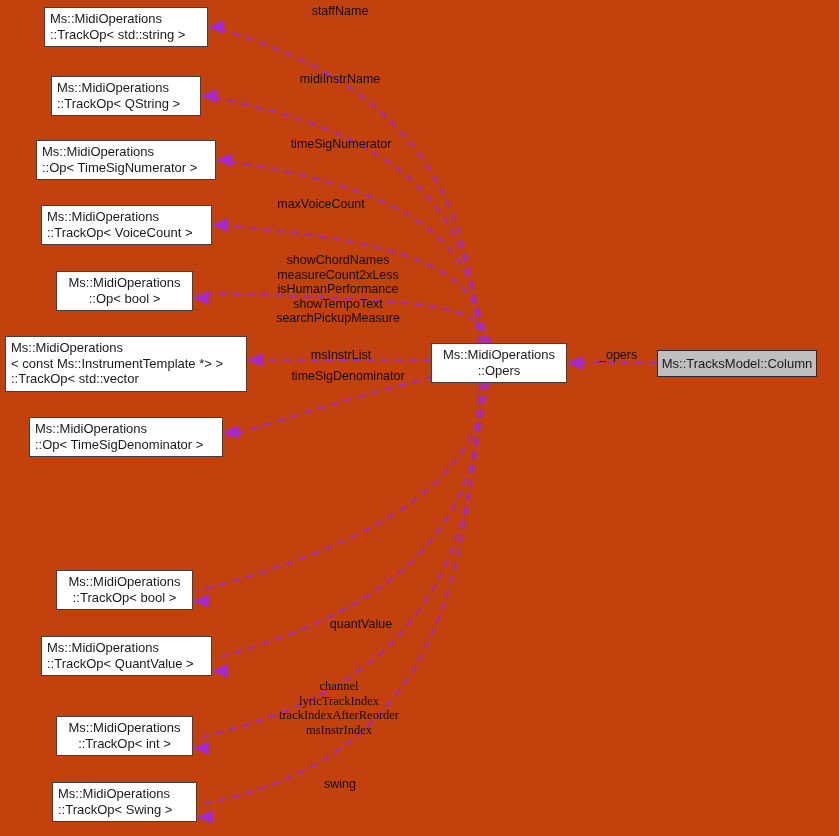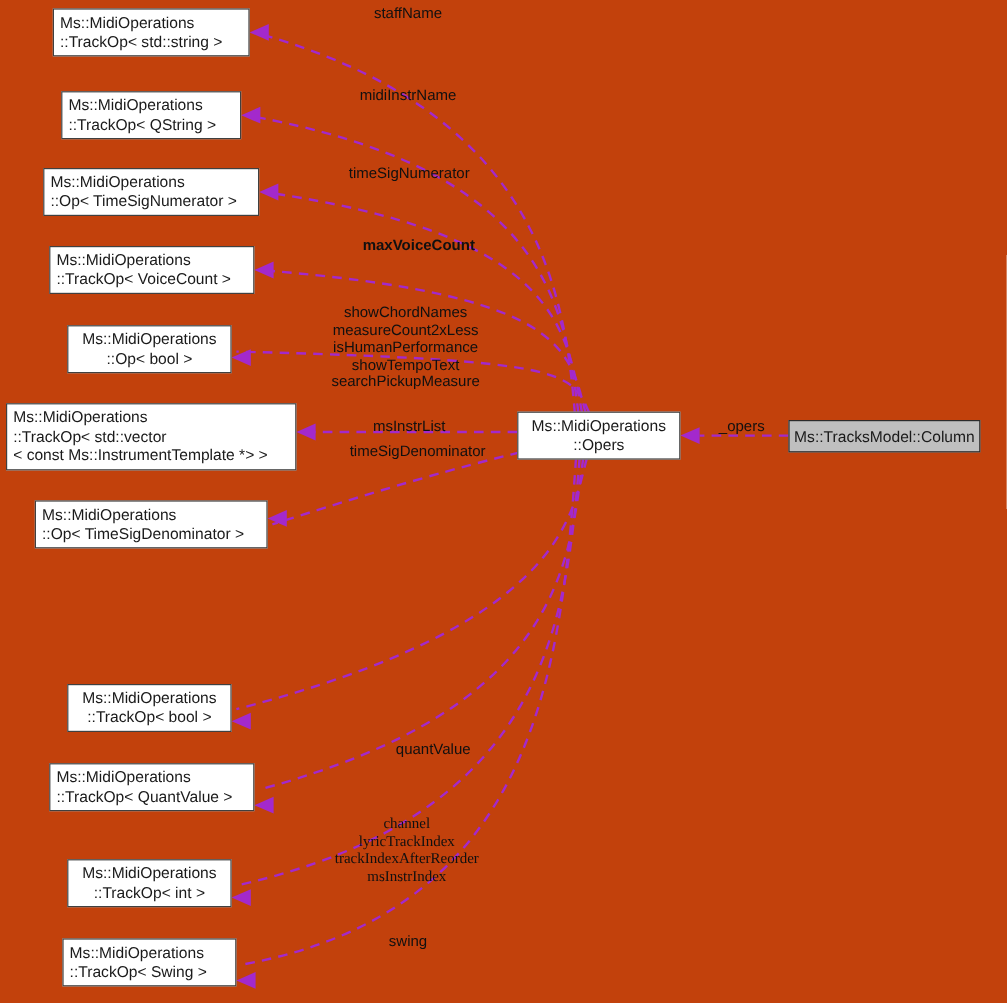--- a/index.html
+++ b/index.html
@@ -87,32 +87,32 @@
       <polygon points="212,671 228,664 228,678" fill="#a329cc"></polygon>
       <polygon points="193,748 209,741 209,755" fill="#a329cc"></polygon>
       <polygon points="197,817 213,810 213,824" fill="#a329cc"></polygon>
       <polygon points="567,363 583,356 583,370" fill="#a329cc"></polygon>
     </svg>
 <div class="uml-node left-text" style="left: 44px; top: 7px; width: 164px; height: 40px;"><span class="node-line">Ms::MidiOperations</span><span class="node-line">::TrackOp&lt; std::string &gt;</span></div>
     <div class="uml-node left-text" style="left: 51px; top: 76px; width: 150px; height: 40px;"><span class="node-line">Ms::MidiOperations</span><span class="node-line">::TrackOp&lt; QString &gt;</span></div>
     <div class="uml-node left-text" style="left: 36px; top: 140px; width: 180px; height: 40px;"><span class="node-line">Ms::MidiOperations</span><span class="node-line">::Op&lt; TimeSigNumerator &gt;</span></div>
     <div class="uml-node left-text" style="left: 41px; top: 205px; width: 171px; height: 40px;"><span class="node-line">Ms::MidiOperations</span><span class="node-line">::TrackOp&lt; VoiceCount &gt;</span></div>
     <div class="uml-node center-text" style="left: 56px; top: 271px; width: 137px; height: 40px;"><span class="node-line">Ms::MidiOperations</span><span class="node-line">::Op&lt; bool &gt;</span></div>
-    <div class="uml-node left-text" style="left: 5px; top: 336px; width: 242px; height: 56px;"><span class="node-line">Ms::MidiOperations</span><span class="node-line">::TrackOp&lt; std::vector</span><span class="node-line">&lt; const Ms::InstrumentTemplate *&gt; &gt;</span></div>
+    <div class="uml-node left-text" style="left: 5px; top: 336px; width: 242px; height: 56px;"><span class="node-line">Ms::MidiOperations</span><span class="node-line">&lt; const Ms::InstrumentTemplate *&gt; &gt;</span><span class="node-line">::TrackOp&lt; std::vector</span></div>
     <div class="uml-node left-text" style="left: 29px; top: 417px; width: 194px; height: 40px;"><span class="node-line">Ms::MidiOperations</span><span class="node-line">::Op&lt; TimeSigDenominator &gt;</span></div>
     <div class="uml-node center-text" style="left: 56px; top: 570px; width: 137px; height: 40px;"><span class="node-line">Ms::MidiOperations</span><span class="node-line">::TrackOp&lt; bool &gt;</span></div>
     <div class="uml-node left-text" style="left: 41px; top: 636px; width: 171px; height: 40px;"><span class="node-line">Ms::MidiOperations</span><span class="node-line">::TrackOp&lt; QuantValue &gt;</span></div>
     <div class="uml-node center-text" style="left: 56px; top: 716px; width: 137px; height: 40px;"><span class="node-line">Ms::MidiOperations</span><span class="node-line">::TrackOp&lt; int &gt;</span></div>
     <div class="uml-node left-text" style="left: 52px; top: 782px; width: 145px; height: 40px;"><span class="node-line">Ms::MidiOperations</span><span class="node-line">::TrackOp&lt; Swing &gt;</span></div>
     <div class="uml-node center-text" style="left: 431px; top: 343px; width: 136px; height: 40px;"><span class="node-line">Ms::MidiOperations</span><span class="node-line">::Opers</span></div>
     <div class="uml-node highlight" style="left: 657px; top: 350px; width: 160px; height: 27px; display: flex; align-items: center; justify-content: center;"><span class="node-line">Ms::TracksModel::Column</span></div>
     <div class="edge-label" style="left: 340px; top: 4px;">staffName</div>
     <div class="edge-label" style="left: 340px; top: 72px;">midiInstrName</div>
     <div class="edge-label" style="left: 341px; top: 137px;">timeSigNumerator</div>
-    <div class="edge-label" style="left: 349px; top: 197px; font-weight: bold;">maxVoiceCount</div>
+    <div class="edge-label" style="left: 321px; top: 197px;">maxVoiceCount</div>
     <div class="edge-label" style="left: 338px; top: 253px;">showChordNames
 measureCount2xLess
 isHumanPerformance
 showTempoText
 searchPickupMeasure</div>
     <div class="edge-label" style="left: 341px; top: 348px;">msInstrList</div>
     <div class="edge-label" style="left: 341px; top: 369px; margin-left: 7px;">timeSigDenominator</div>
     <div class="edge-label" style="left: 341px; top: 617px; margin-left: 20px;">quantValue</div>
     <div class="edge-label" style="left: 339px; top: 679px; font-family: Liberation Serif, serif;">channel
 lyricTrackIndex

